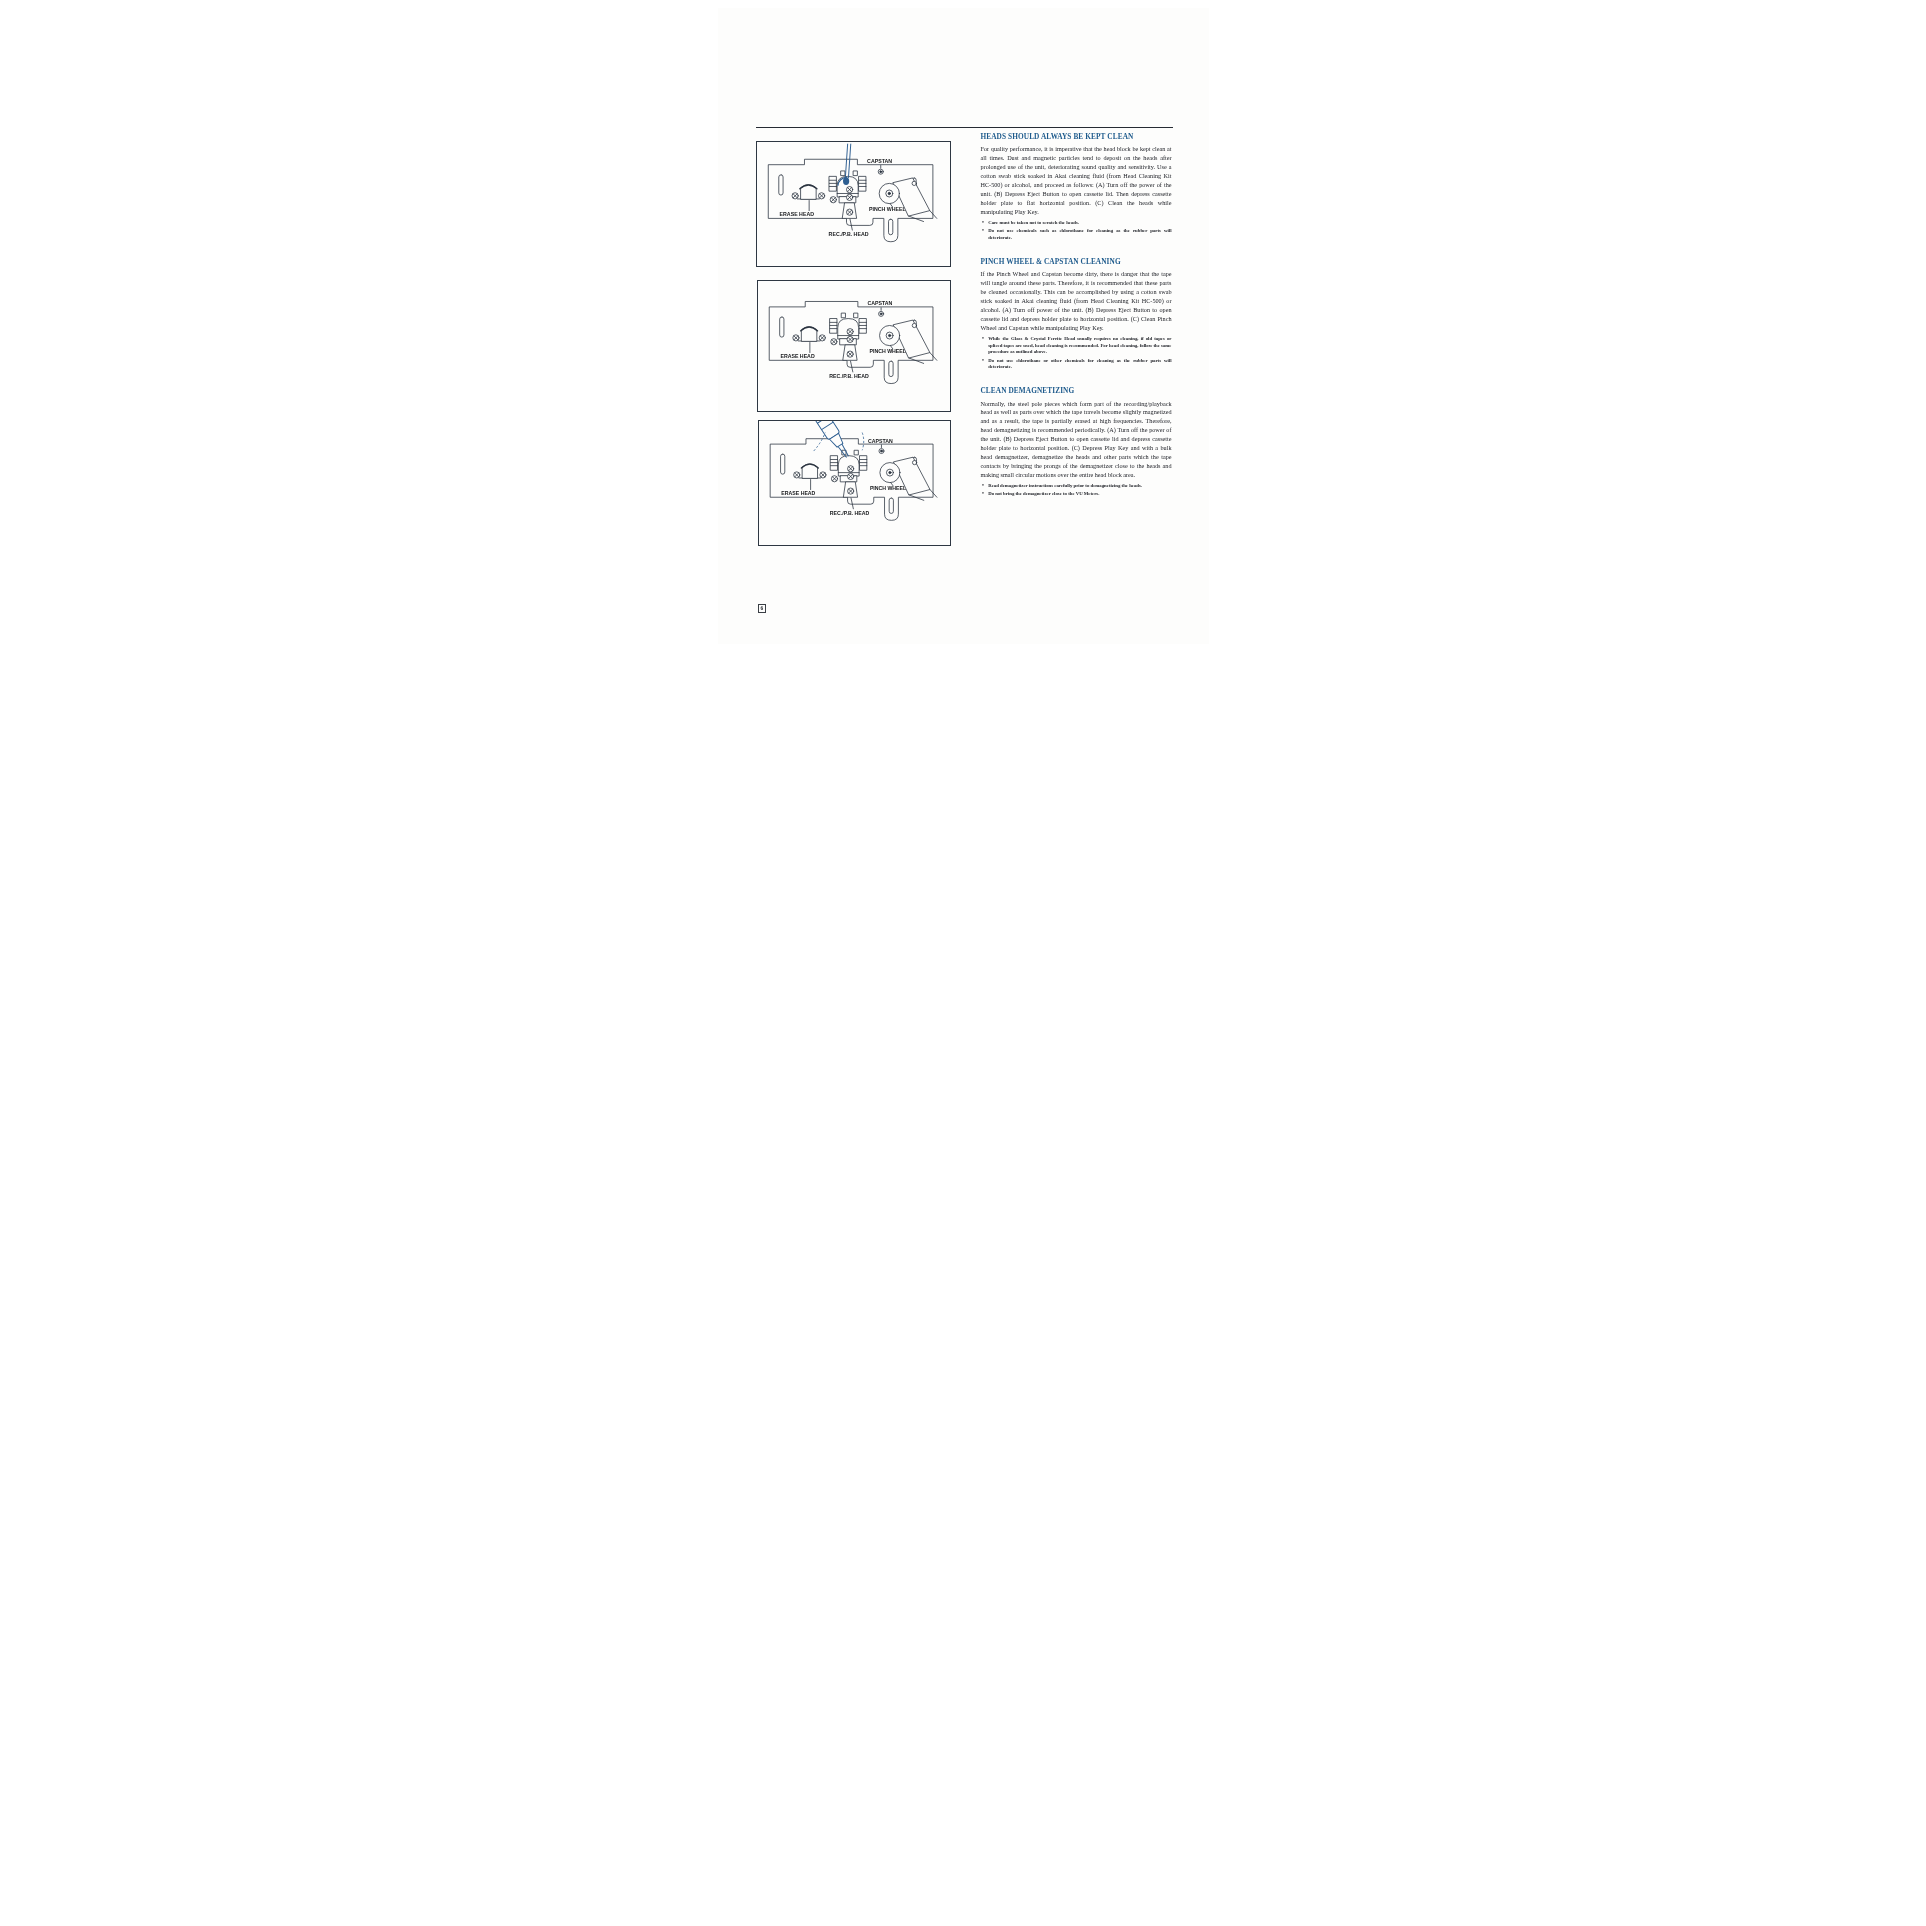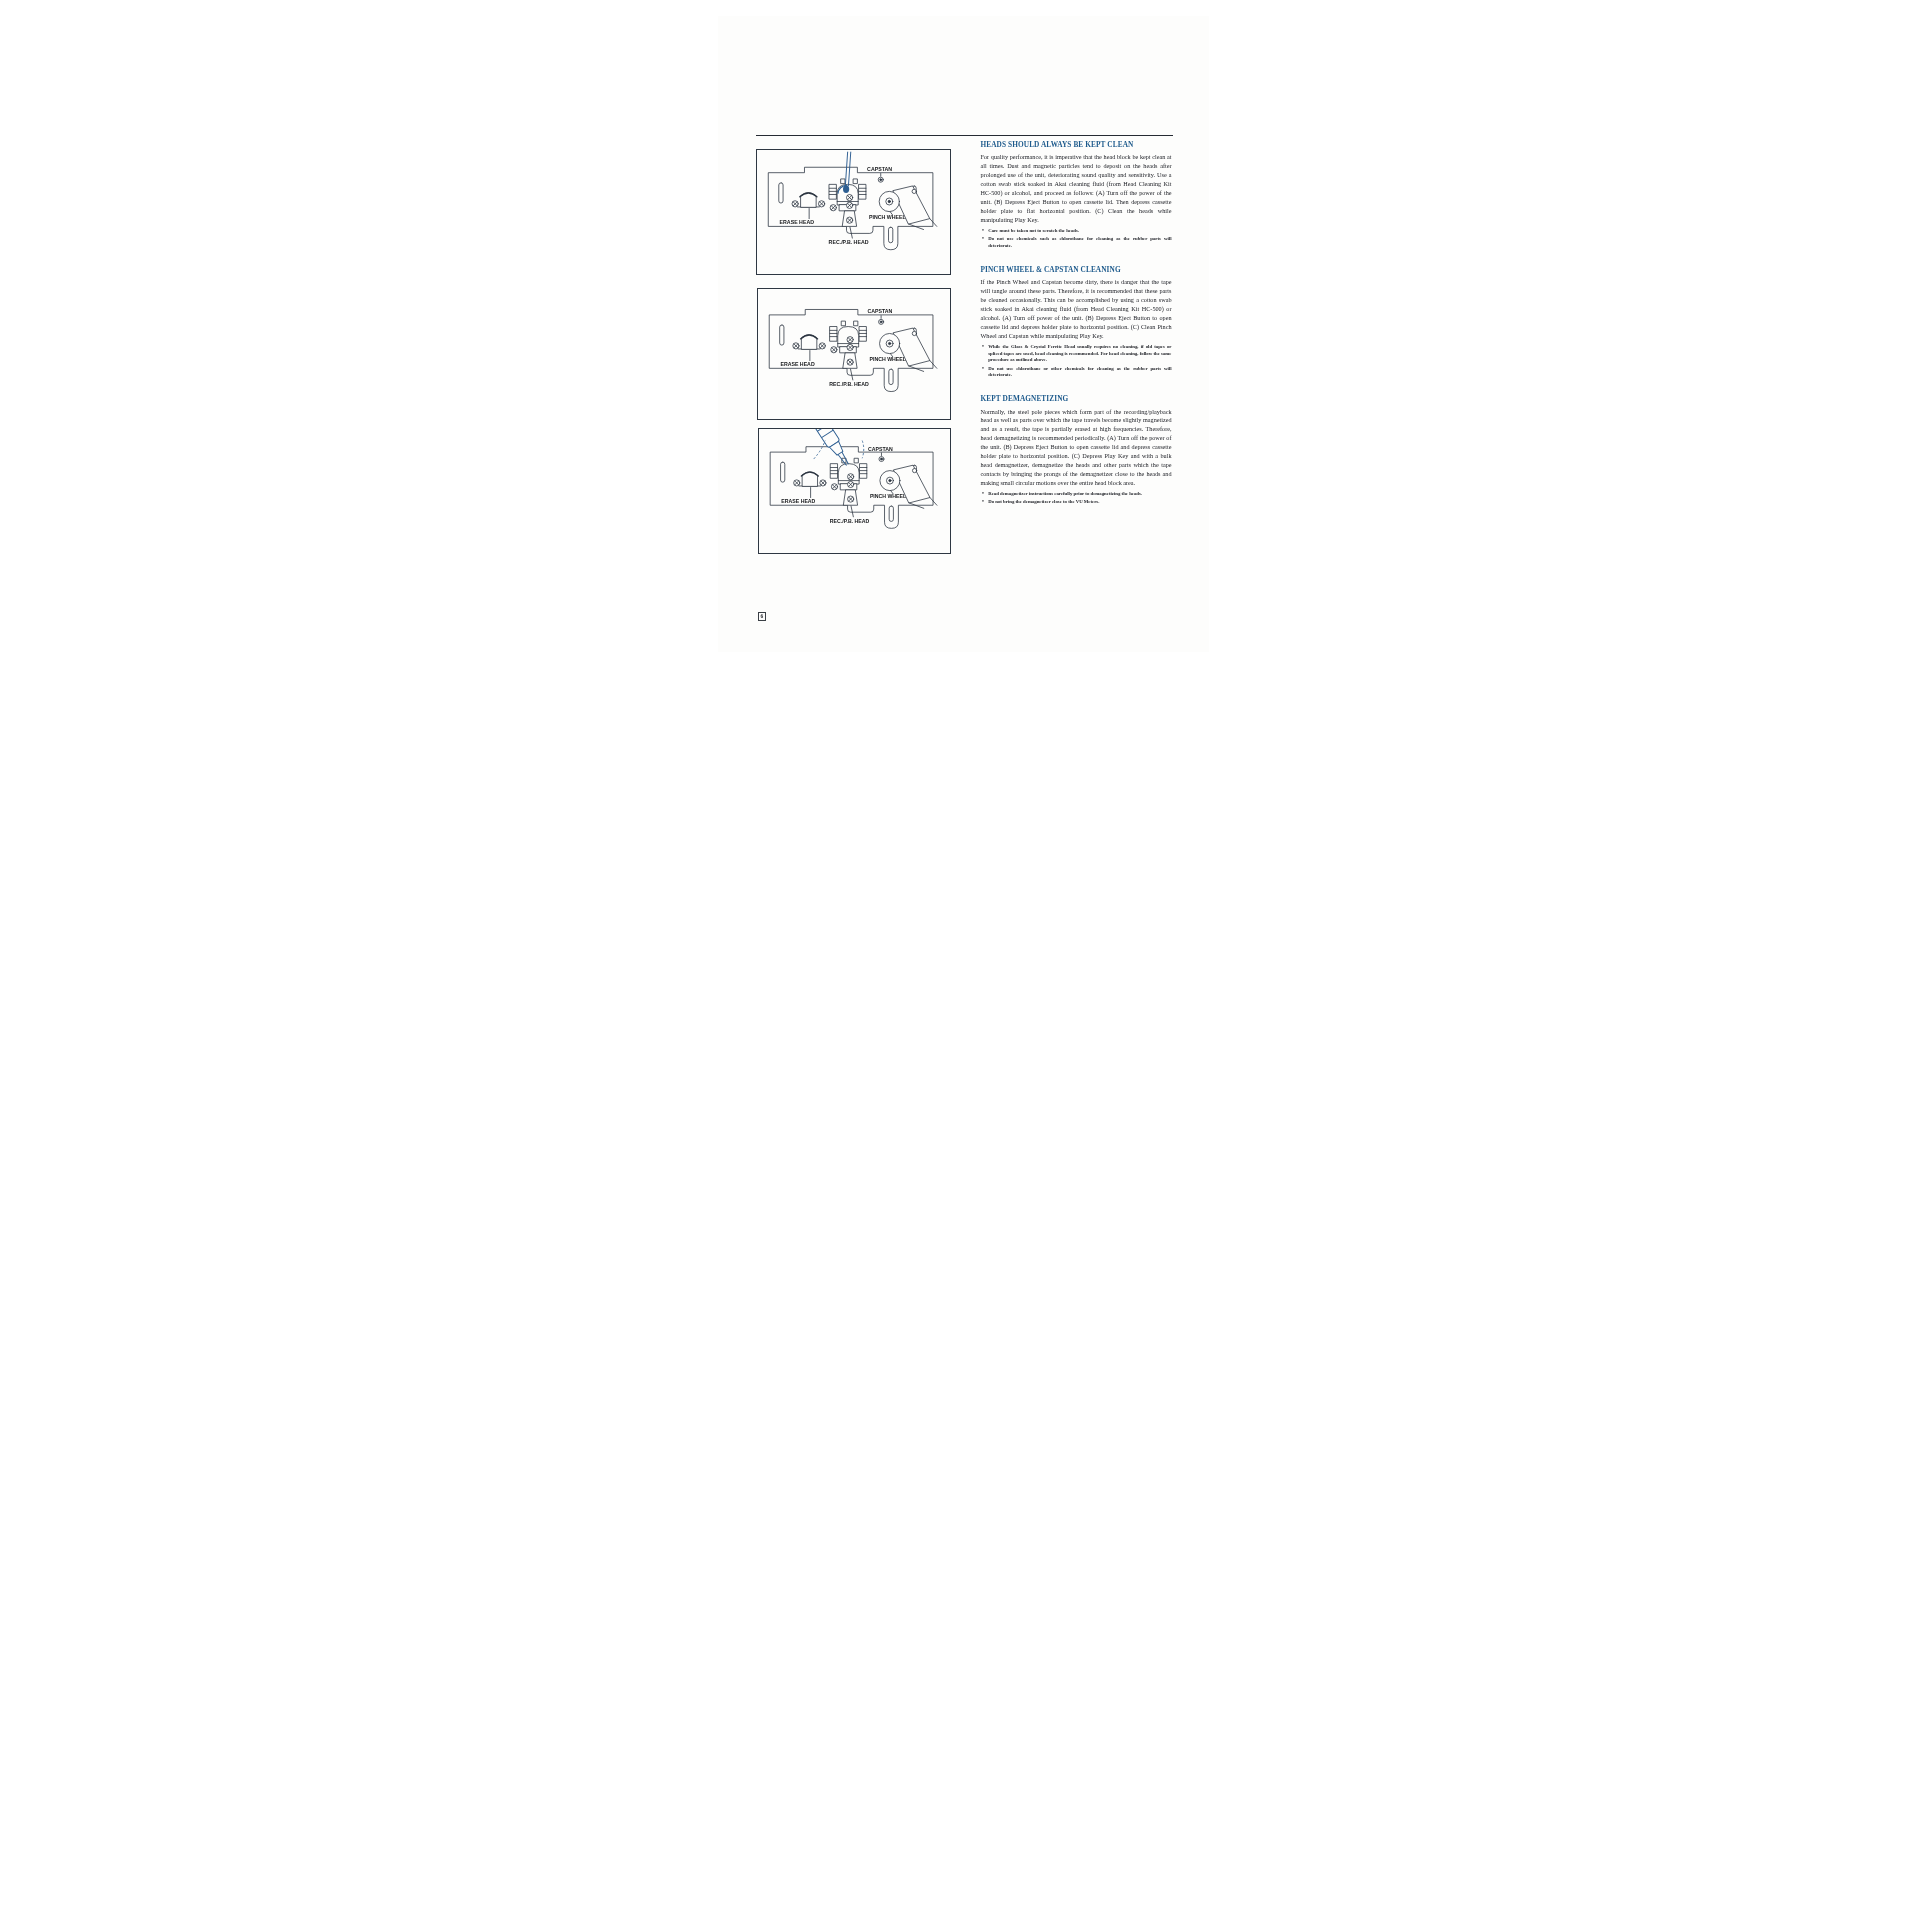--- a/index.html
+++ b/index.html
@@ -1,19 +1,19 @@
 <!DOCTYPE html>
 <html style="font-size:6.2px"><head>
 <meta charset="utf-8">
 <style>
   html,body{margin:0;padding:0;background:#ffffff;}
   .page{
     position:relative;
     width:491px;height:636px;
-    margin:16px auto;
+    margin:8px auto;
     background:#fdfdfc;
     font-family:"Liberation Serif", serif;
     color:#22242a;
     overflow:hidden;
   }
   .top-rule{
     position:absolute;left:38px;top:119px;width:417px;height:1.2px;
     background:#262b33;
   }
   .diagram-box{
@@ -207,21 +207,21 @@
           <span>While the Glass &amp; Crystal Ferrite Head usually requires no cleaning, if old tapes or spliced tapes are used, head cleaning is recommended. For head cleaning, follow the same procedure as outlined above.</span>
         </div>
         <div class="note">
           <span class="note-star">*</span>
           <span>Do not use chlorothane or other chemicals for cleaning as the rubber parts will deteriorate.</span>
         </div>
       </div>
     </div>
 
     <div class="section">
-      <h2 class="section-heading">KEPT DEMAGNETIZING</h2>
+      <h2 class="section-heading">CLEAN DEMAGNETIZING</h2>
       <p class="body-text">Normally, the steel pole pieces which form part of the recording/playback head as well as parts over which the tape travels become slightly magnetized and as a result, the tape is partially erased at high frequencies. Therefore, head demagnetizing is recommended periodically. (A) Turn off the power of the unit. (B) Depress Eject Button to open cassette lid and depress cassette holder plate to horizontal position. (C) Depress Play Key and with a bulk head demagnetizer, demagnetize the heads and other parts which the tape contacts by bringing the prongs of the demagnetizer close to the heads and making small circular motions over the entire head block area.</p>
       <div class="notes">
         <div class="note">
           <span class="note-star">*</span>
           <span>Read demagnetizer instructions carefully prior to demagnetizing the heads.</span>
         </div>
         <div class="note">
           <span class="note-star">*</span>
           <span>Do not bring the demagnetizer close to the VU Meters.</span>
         </div>

